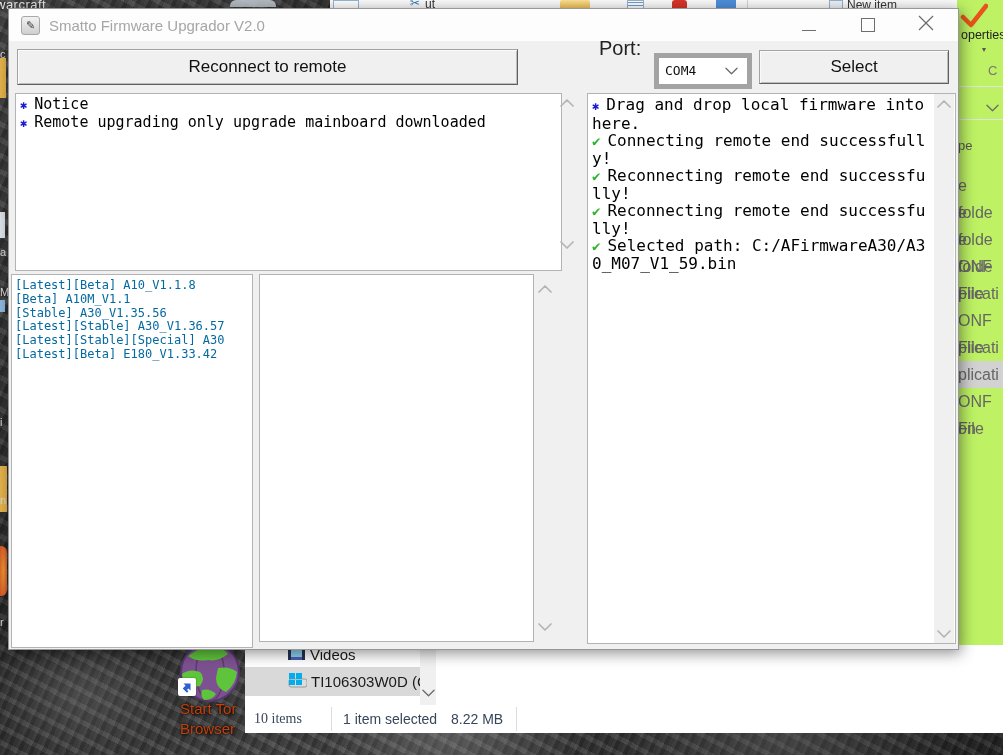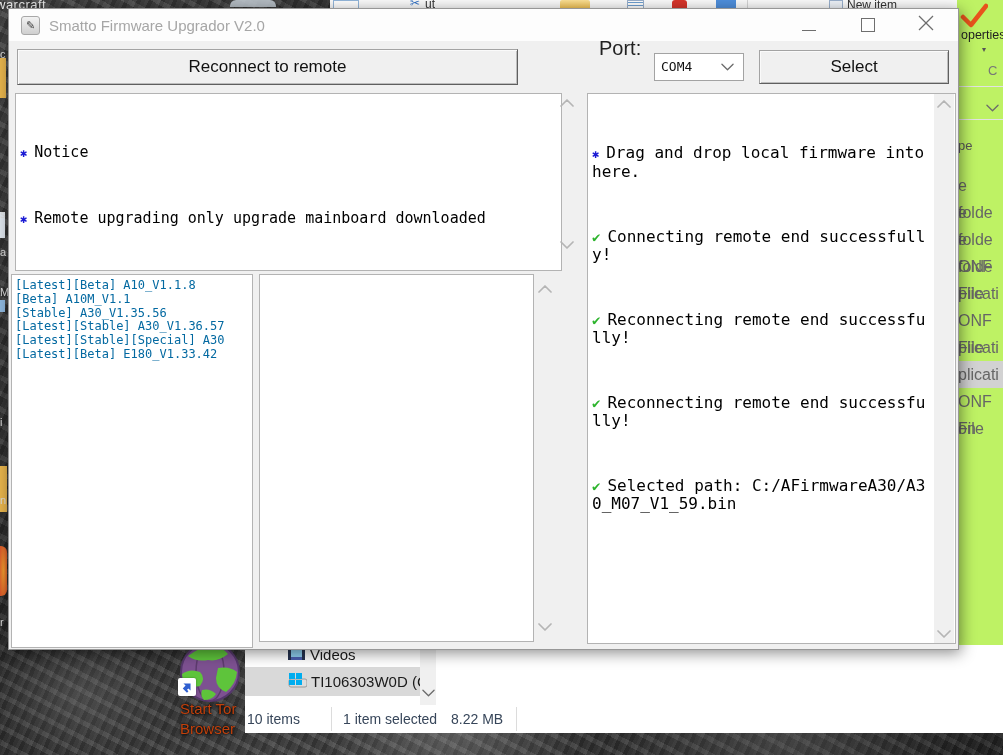--- a/index.html
+++ b/index.html
@@ -70,32 +70,32 @@
   #max-btn{left:845px;top:4px;width:28px;height:22px;}
   #max-glyph{left:7px;top:5px;width:12px;height:12px;border:1px solid #6e6e6e;}
   #close-btn{left:902px;top:4px;width:30px;height:22px;}
 
   .btn3d{background:#f0f0f0;border:1px solid #a3a3a3;border-right-color:#5f5f5f;border-bottom-color:#5f5f5f;
     box-shadow:inset 1px 1px 0 #fafafa, inset -1px -1px 0 #bdbdbd;
     color:#111;display:flex;align-items:center;justify-content:center;}
   #reconnect-btn{left:8px;top:40px;width:499px;height:34px;font-size:17px;}
   #select-btn{left:750px;top:41px;width:188px;height:32px;font-size:17px;}
   #port-label{left:590px;top:28px;font-size:20px;color:#222;}
-  #port-combo{left:645px;top:44px;width:88px;height:26px;background:#fff;border:1px solid #a3a3a3;}
+  #port-combo{left:645px;top:44px;width:88px;height:26px;background:#fff;border:5px solid #a3a3a3;}
   #port-value{left:6px;top:5px;font-size:13px;color:#111;}
   #combo-chevron{left:66px;top:9px;}
 
   .panel{background:#fff;border:1px solid #b3b3b3;overflow:hidden;}
   #notice-panel{left:6px;top:84px;width:541px;height:174px;padding:2px 0 0 4px;font-size:15px;line-height:17px;color:#000;}
   #firmware-panel{left:2px;top:265px;width:237px;height:368px;padding:4px 0 0 3px;font-size:12px;line-height:13.8px;color:#0369a1;}
   .fw-item{white-space:nowrap;}
   #middle-panel{left:250px;top:265px;width:273px;height:366px;}
   #log-panel{left:578px;top:84px;width:367px;height:549px;padding:0;}
   #log-text-area{left:0;top:0;width:340px;padding:2px 0 0 4px;font-size:16px;line-height:17px;color:#000;}
-  .log-entry{word-break:break-all;margin-top:48px;}
+  .log-entry{word-break:break-all;}
   .ic{margin-right:7px;font-size:14px;}
   .ic.info{color:#1b1bd4;font-size:12px;}
   .ic.success{color:#2cb42c;}
   #log-scrollbar{left:346px;top:0;width:20px;height:549px;background:#f0f0f0;}
 
   .chev{display:block;}
   .chev polyline{fill:none;stroke:#b5b5b5;stroke-width:1.7;stroke-linecap:round;stroke-linejoin:round;}
   .chev.dark polyline{stroke:#6b6b6b;stroke-width:1.4;}
 </style>
 </head>
@@ -172,21 +172,21 @@
       <rect x="8" y="0" width="6" height="6" fill="#00adef"></rect>
       <rect x="1" y="7" width="6" height="5" fill="#00adef"></rect>
       <rect x="8" y="7" width="6" height="5" fill="#00adef"></rect>
     </svg>
   <span id="drive-label" class="abs">TI106303W0D (C</span>
   <div id="nav-scrollbar" class="abs">
     <svg class="abs chev dark" style="left:2px;top:44px;" width="13" height="8" viewBox="0 0 14 8">
         <polyline points="1,1 7,7 13,1"></polyline>
       </svg>
   </div>
-  <span class="abs statusbar-text" style="left:2px;">10 items</span>
+  <span class="abs statusbar-text" style="left:9px;font-family:Liberation Serif, serif;">10 items</span>
   <div class="abs status-div" style="left:86px;"></div>
   <span class="abs statusbar-text" style="left:98px;">1 item selected</span>
   <span class="abs statusbar-text" style="left:206px;">8.22 MB</span>
   <div class="abs status-div" style="left:271px;"></div>
 </div>
 
 <div id="tor-group" class="abs">
   <svg class="abs" style="left:2px;top:0;" width="64" height="62">
     <circle cx="32" cy="30" r="29" fill="#7d5191" stroke="#55386b" stroke-width="2"></circle>
     <ellipse cx="32" cy="30" rx="14" ry="29" fill="none" stroke="#5d3b6e" stroke-width="1.5"></ellipse>

